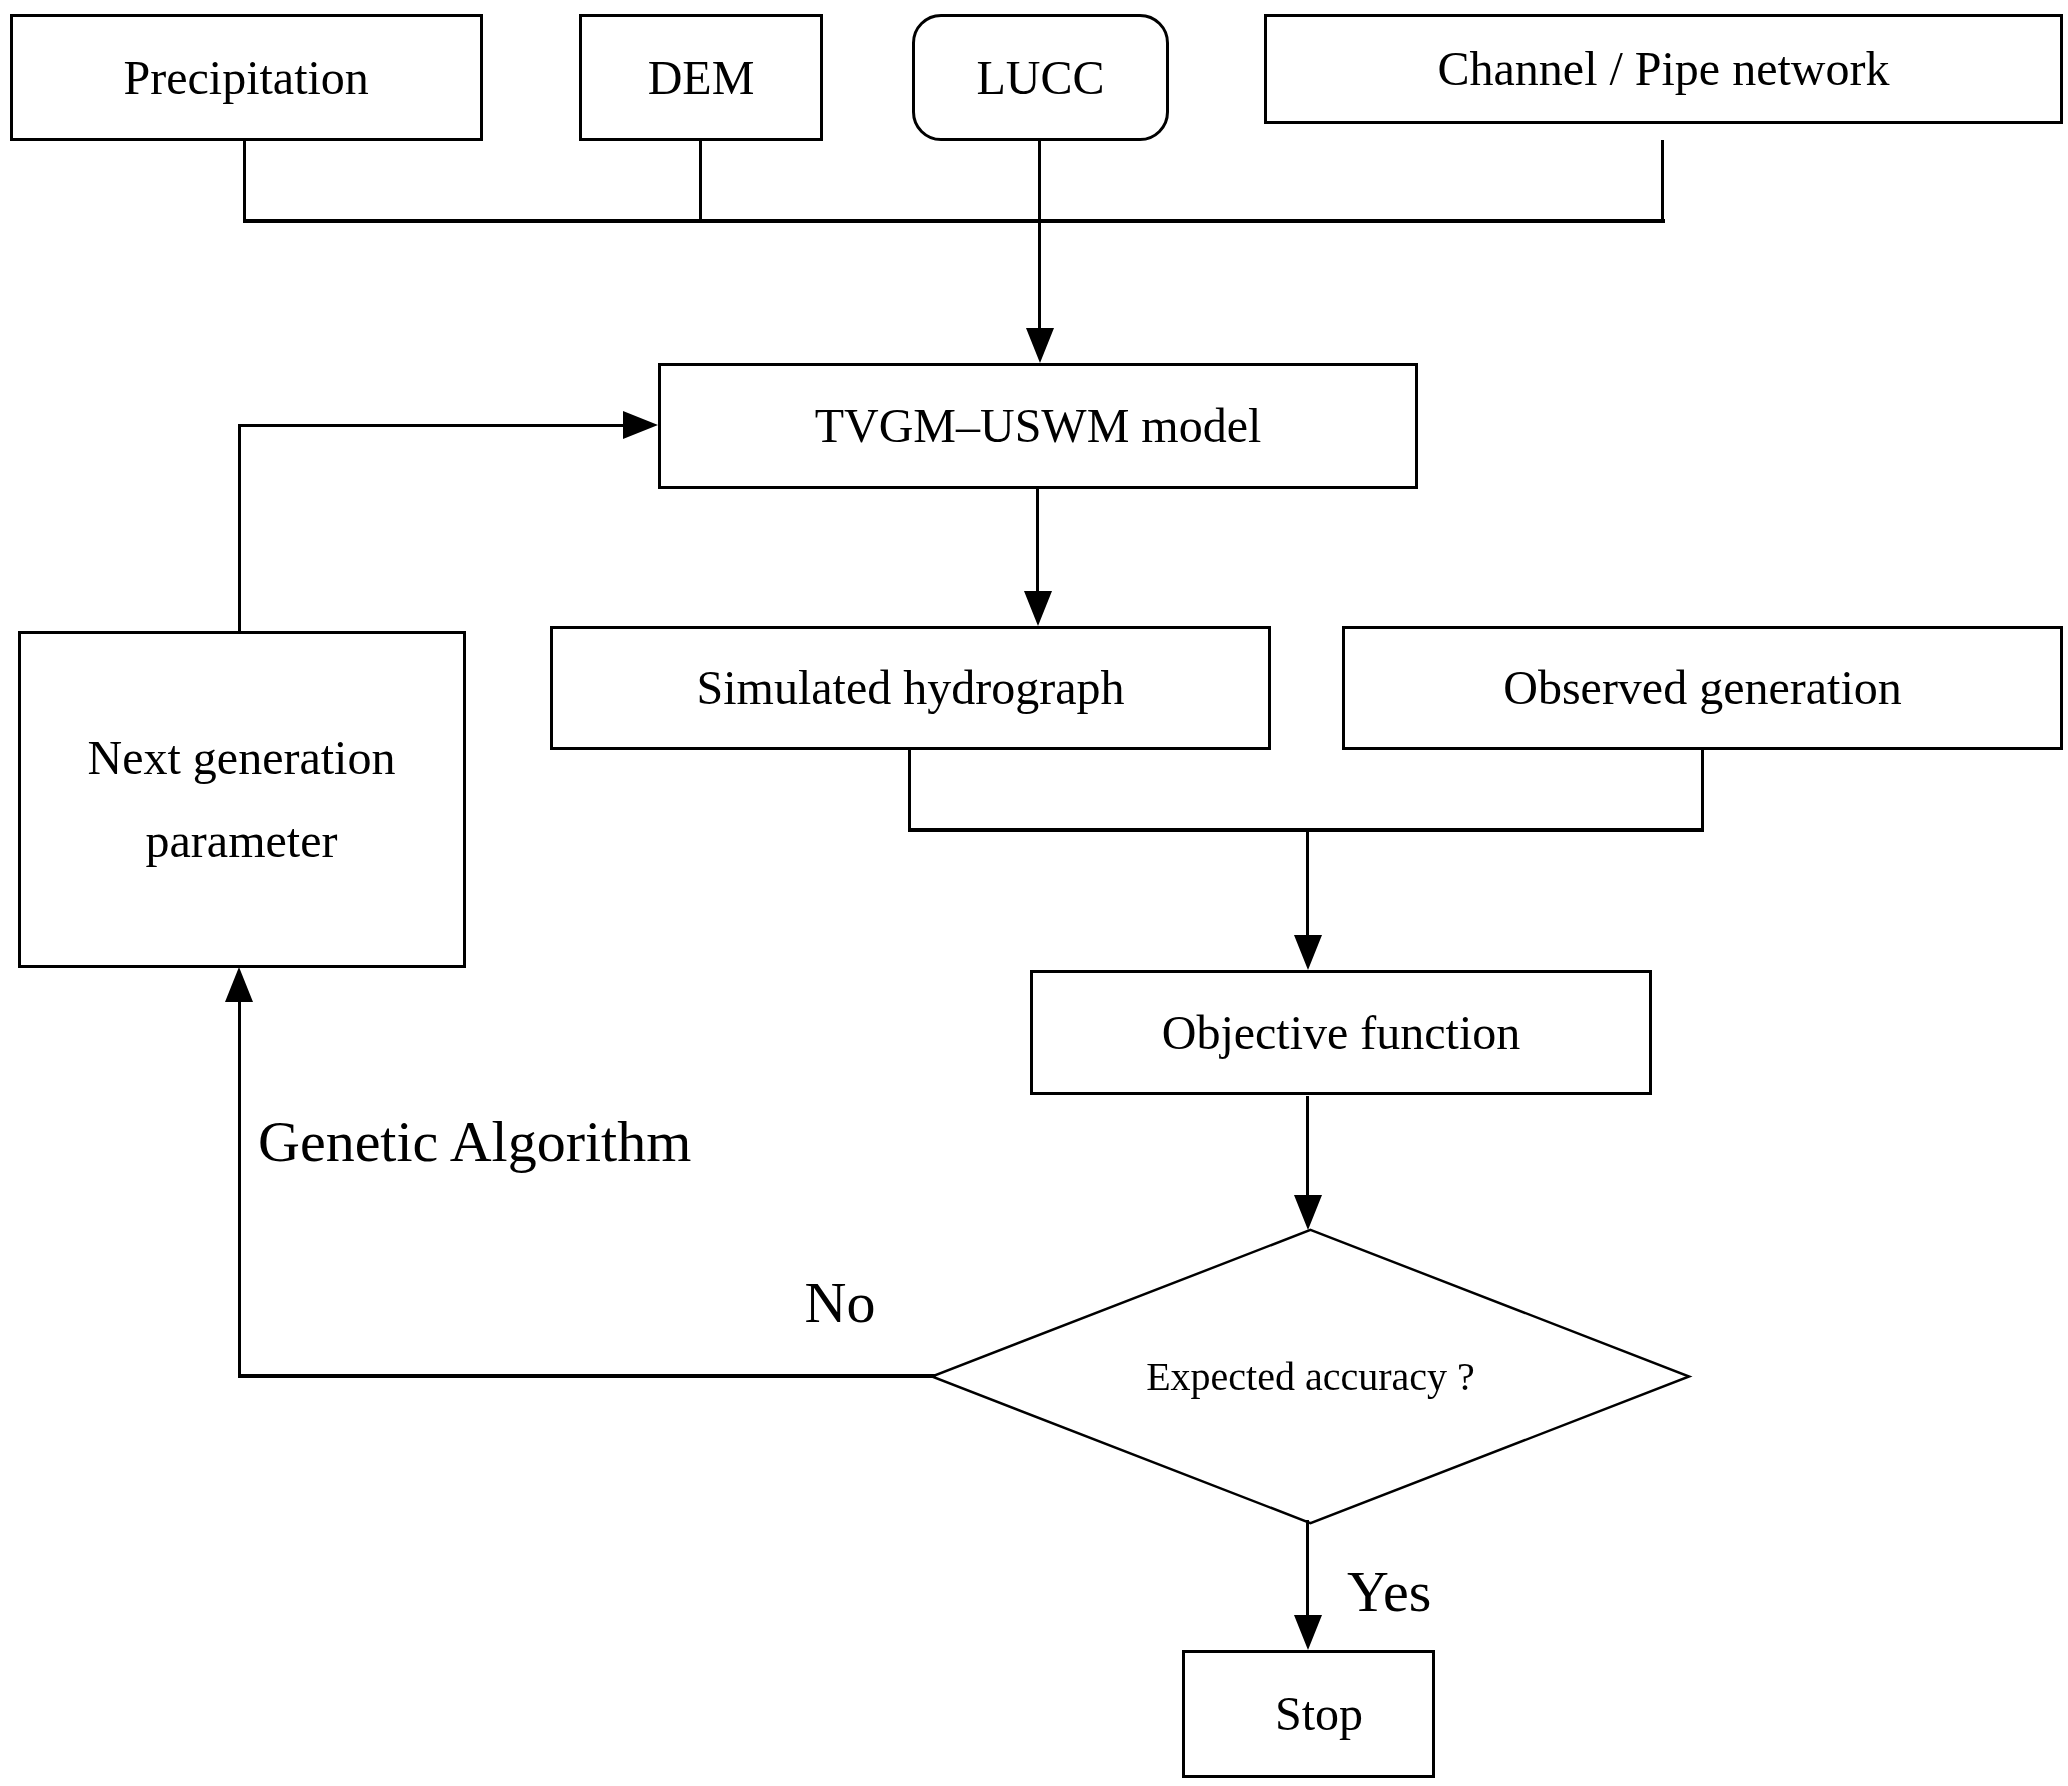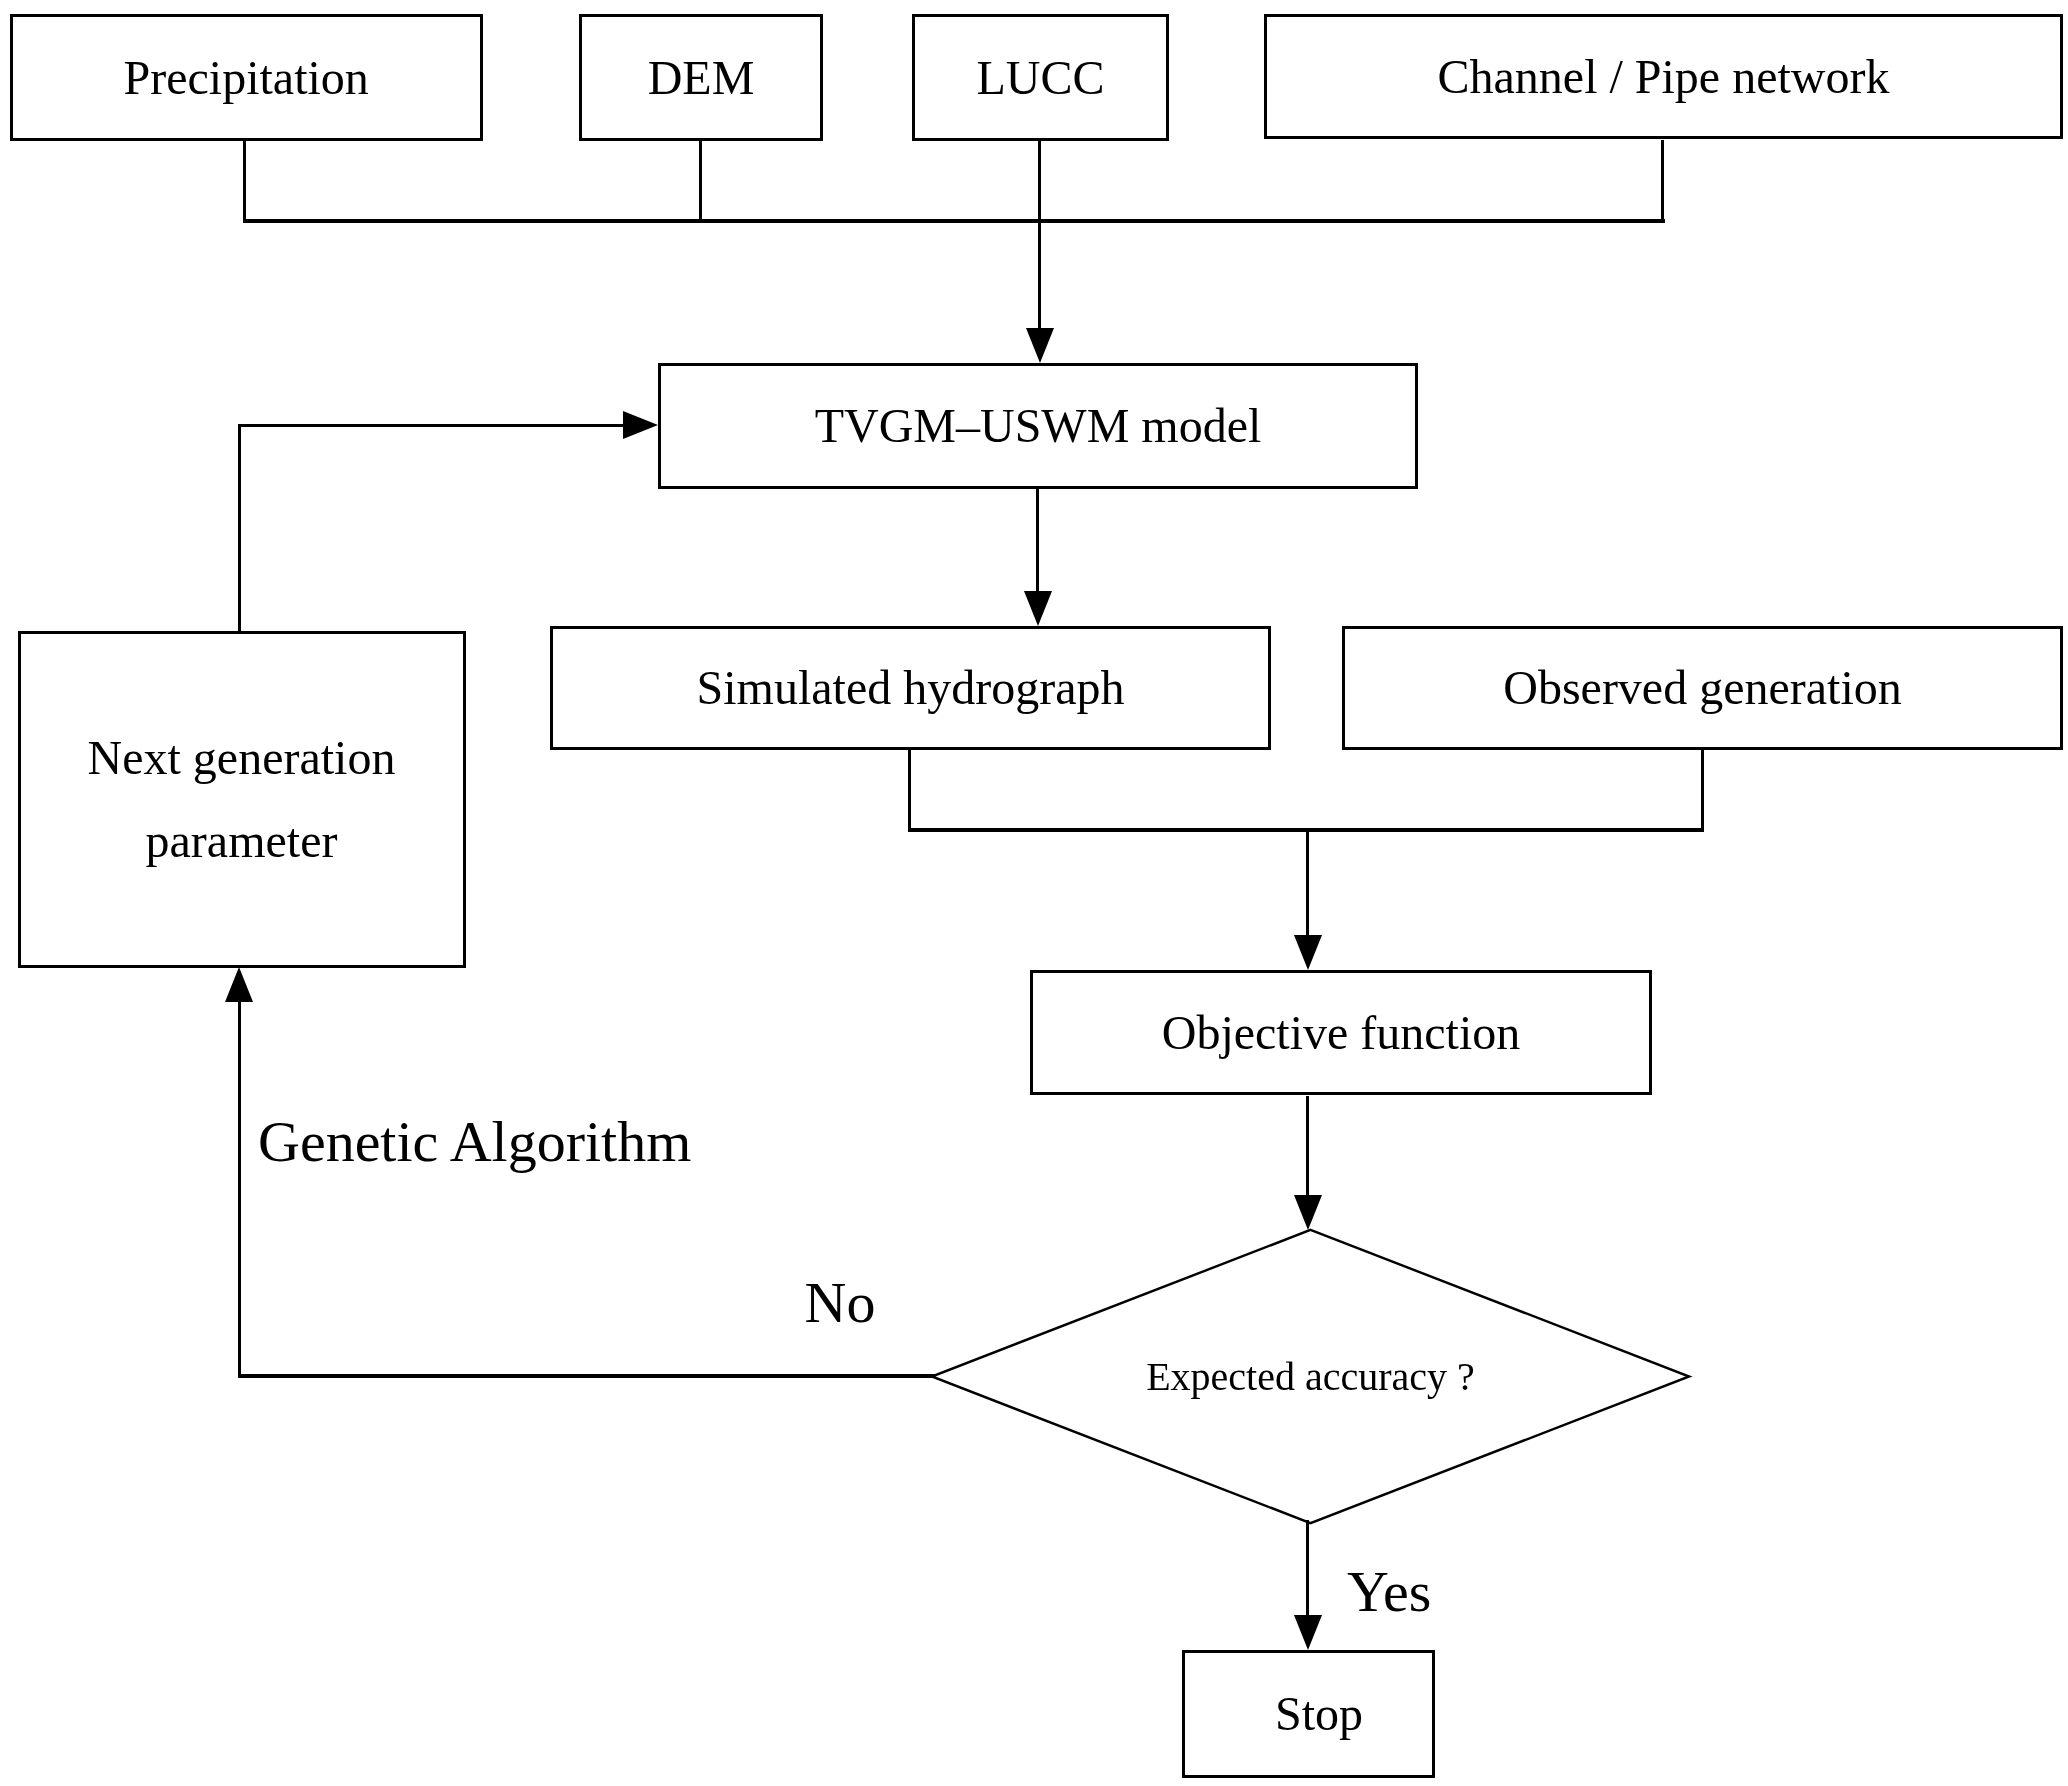--- a/index.html
+++ b/index.html
@@ -88,25 +88,25 @@
 <div id="canvas">
 
   <div class="box" style="left:9.7px; top:13.6px; width:473px; height:127px;">
     <span class="inner">Precipitation</span>
   </div>
 
   <div class="box" style="left:579px; top:13.6px; width:244px; height:127px;">
     <span class="inner">DEM</span>
   </div>
 
-  <div class="box" style="left:912px; top:13.6px; width:257px; height:127px;">
+  <div class="box" style="left:912px; top:13.6px; width:257px; height:127px;border-radius:29px;">
     <span class="inner">LUCC</span>
   </div>
 
-  <div class="box" style="left:1264px; top:13.6px; width:799px; height:125px;">
+  <div class="box" style="left:1264px; top:13.6px; width:799px; height:110px;">
     <span class="inner">Channel / Pipe network</span>
   </div>
 
   <div class="line" style="left:243px; top:140px; width:2.9px; height:83px;"></div>
   <div class="line" style="left:699px; top:140px; width:2.9px; height:83px;"></div>
   <div class="line" style="left:1661px; top:140px; width:2.9px; height:83px;"></div>
   <div class="line" style="left:243px; top:219px; width:1422px; height:3.9px;"></div>
 
   <div class="line" style="left:1038px; top:140px; width:2.9px; height:194px;"></div>
   <div class="arrow down" style="left:1026px; top:328px;"></div>

